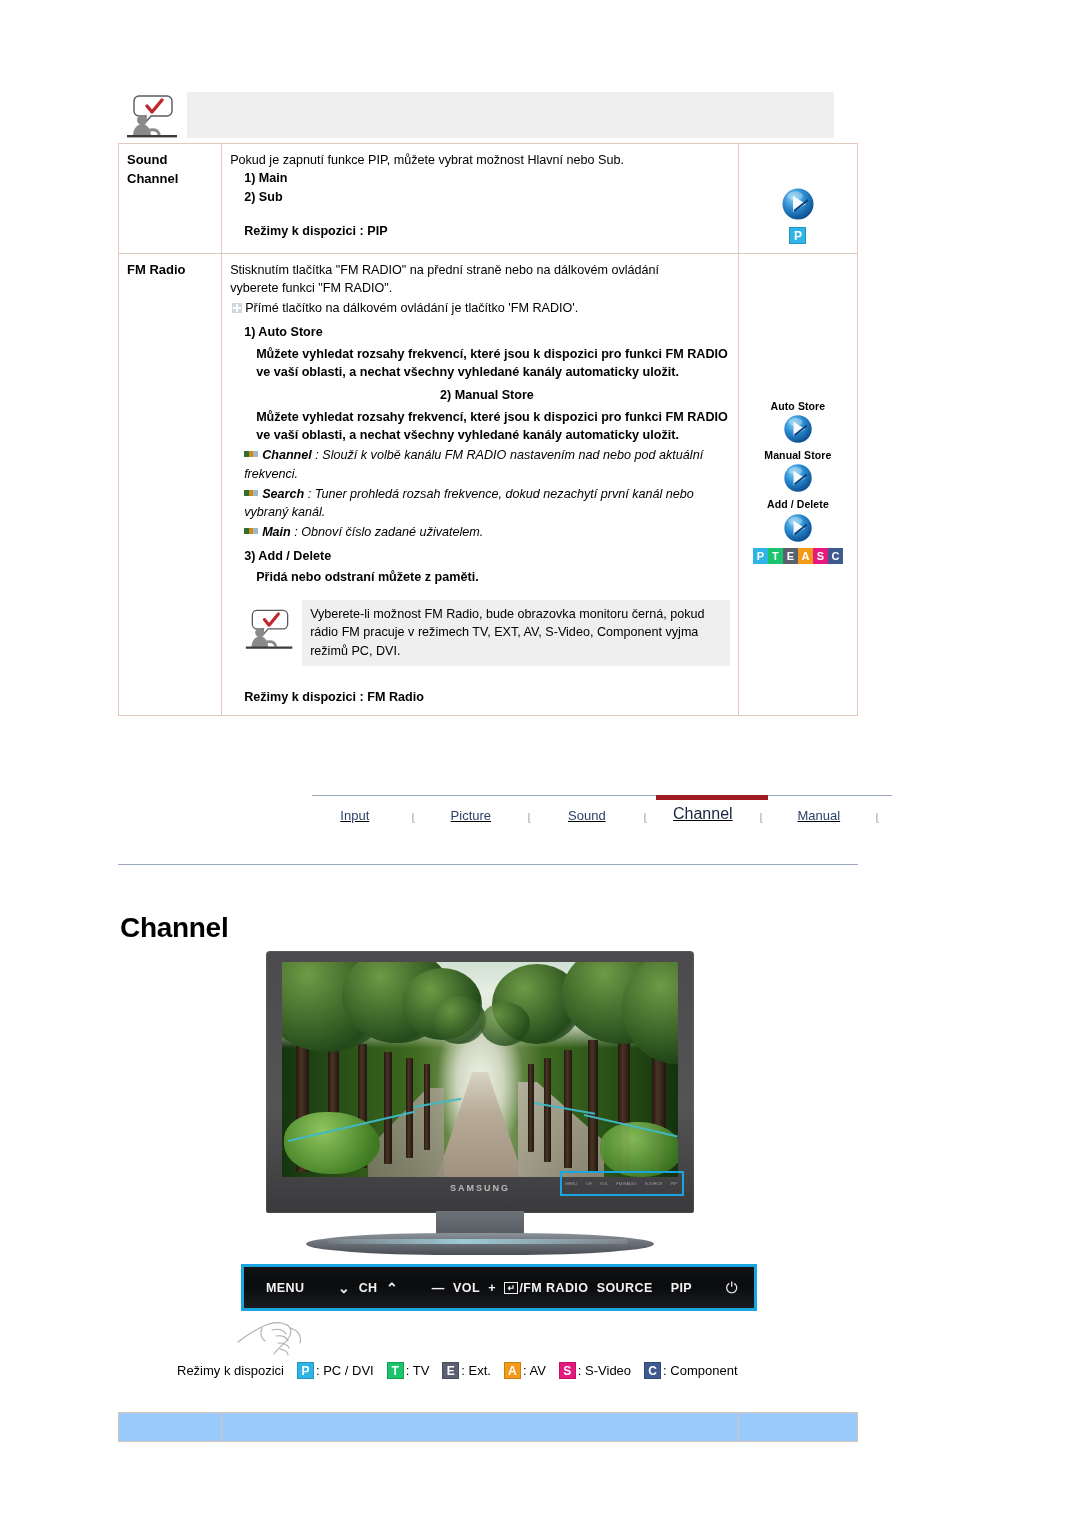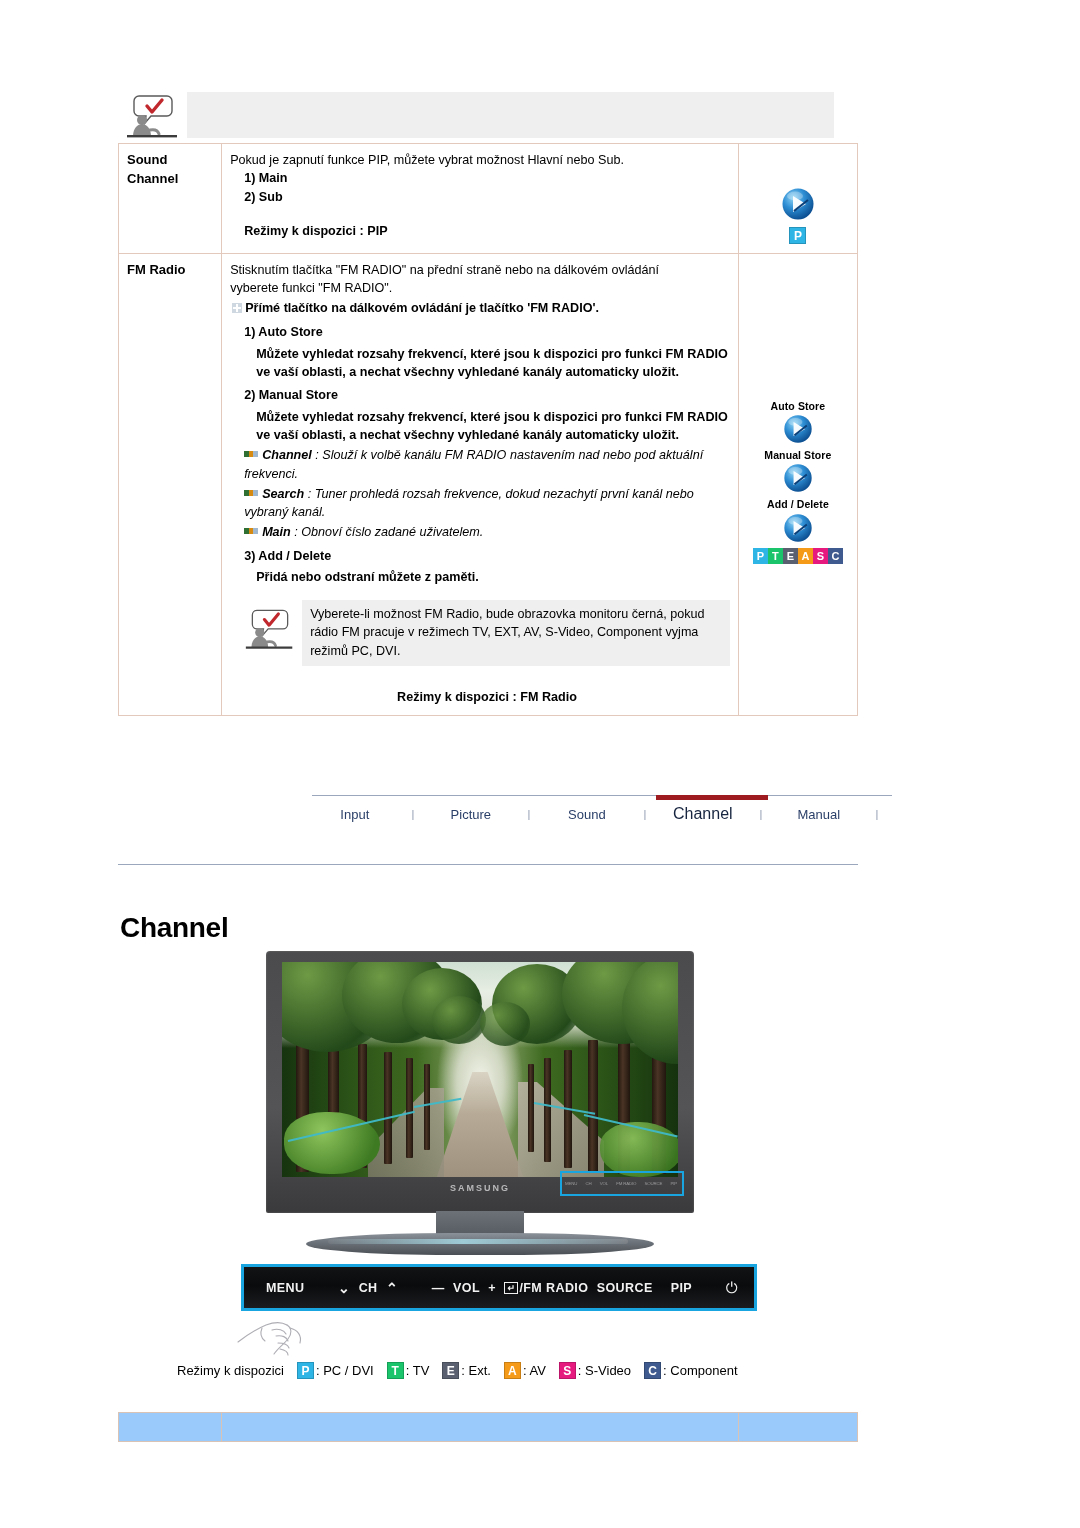--- a/index.html
+++ b/index.html
@@ -81,21 +81,21 @@
   .lvl2 {
     margin-left: 26px !important;
     font-weight: bold;
   }
   .modes {
     font-weight: bold;
     margin-top: 16px !important;
     margin-left: 14px !important;
   }
   .plus-line {
-    font-weight: bold;
+    font-weight: normal;
     margin-left: 2px !important;
     margin-top: 1px !important;
   }
   .plus-glyph {
     display: inline-block;
     width: 10px; height: 10px;
     background: #cfd7e0;
     position: relative;
     vertical-align: -1px;
     margin-right: 3px;
@@ -211,21 +211,22 @@
     top: 0px;
     width: 112px;
     height: 5px;
     background: #9e1b20;
   }
   .nav-items {
     position: absolute;
     left: 0; top: 10px;
     width: 580px;
     display: flex;
-    align-items: center;
+    align-items: flex-end;
+    text-decoration: underline;
   }
   .nav-item {
     font-size: 13px;
     color: #2a3f68;
     text-align: center;
   }
   .nav-item.active {
     font-size: 16px;
     color: #16243f;
     font-weight: normal;
@@ -555,21 +556,21 @@
       <td class="body-cell">
         <p>Stisknutím tlačítka "FM RADIO" na přední straně nebo na dálkovém ovládání</p>
         <p>vyberete funkci "FM RADIO".</p>
         <p class="plus-line">
           <span class="plus-glyph"></span><span>Přímé tlačítko na dálkovém ovládání je tlačítko 'FM RADIO'.</span>
         </p>
 
         <p class="lvl1" style="margin-top:6px !important;">1) Auto Store</p>
         <p class="lvl2" style="margin-top:4px !important;">Můžete vyhledat rozsahy frekvencí, které jsou k dispozici pro funkci FM RADIO ve vaší oblasti, a nechat všechny vyhledané kanály automaticky uložit.</p>
 
-        <p class="lvl1" style="margin-top:4px !important;">2) Manual Store</p>
+        <p class="lvl1" style="margin-top:4px !important;text-align:center;">2) Manual Store</p>
         <p class="lvl2" style="margin-top:4px !important;">Můžete vyhledat rozsahy frekvencí, které jsou k dispozici pro funkci FM RADIO ve vaší oblasti, a nechat všechny vyhledané kanály automaticky uložit.</p>
 
         <p class="dash-item">
           <span class="dash-glyph"></span><span class="b">Channel</span><span> : Slouží k volbě kanálu FM RADIO nastavením nad nebo pod aktuální frekvenci.</span>
         </p>
         <p class="dash-item">
           <span class="dash-glyph"></span><span class="b">Search</span><span> : Tuner prohledá rozsah frekvence, dokud nezachytí první kanál nebo vybraný kanál.</span>
         </p>
         <p class="dash-item">
           <span class="dash-glyph"></span><span class="b">Main</span><span> : Obnoví číslo zadané uživatelem.</span>
@@ -585,21 +586,21 @@
               <path d="M22 18 l5 6 l10 -12" fill="none" stroke="#c0282d" stroke-width="3.4" stroke-linecap="round" stroke-linejoin="round"></path>
               <circle cx="17" cy="32" r="5" fill="#8a8a8a"></circle>
               <path d="M8 48 c0 -8 5 -12 9 -12 c4 0 9 4 9 12 z" fill="#8a8a8a"></path>
               <path d="M25 42 c5 -1 8 1 9 4" fill="none" stroke="#8a8a8a" stroke-width="3" stroke-linecap="round"></path>
               <rect x="2" y="47" width="50" height="2.4" fill="#3c3c3c"></rect>
             </svg>
           </div>
           <div class="inner-note-text">Vyberete-li možnost FM Radio, bude obrazovka monitoru černá, pokud rádio FM pracuje v režimech TV, EXT, AV, S-Video, Component vyjma režimů PC, DVI.</div>
         </div>
 
-        <p class="modes" style="margin-top:22px !important;text-align:center;">Režimy k dispozici : FM Radio</p>
+        <p class="modes" style="margin-top:22px !important;">Režimy k dispozici : FM Radio</p>
       </td>
 
       <td class="icon-cell">
         <div style="margin-top:138px;">
 
           <div class="icon-grp-label">Auto Store</div>
           <svg class="sphere" width="30" height="30" viewBox="0 0 34 34">
             <circle cx="17" cy="17" r="15.5" fill="url(#sg1)"></circle>
             <path d="M12 9 L25 17 L12 25 Z" fill="#ffffff" opacity="0.95"></path>
             <path d="M13 24 L27 13" stroke="#0b3f78" stroke-width="2.2" fill="none"></path>

